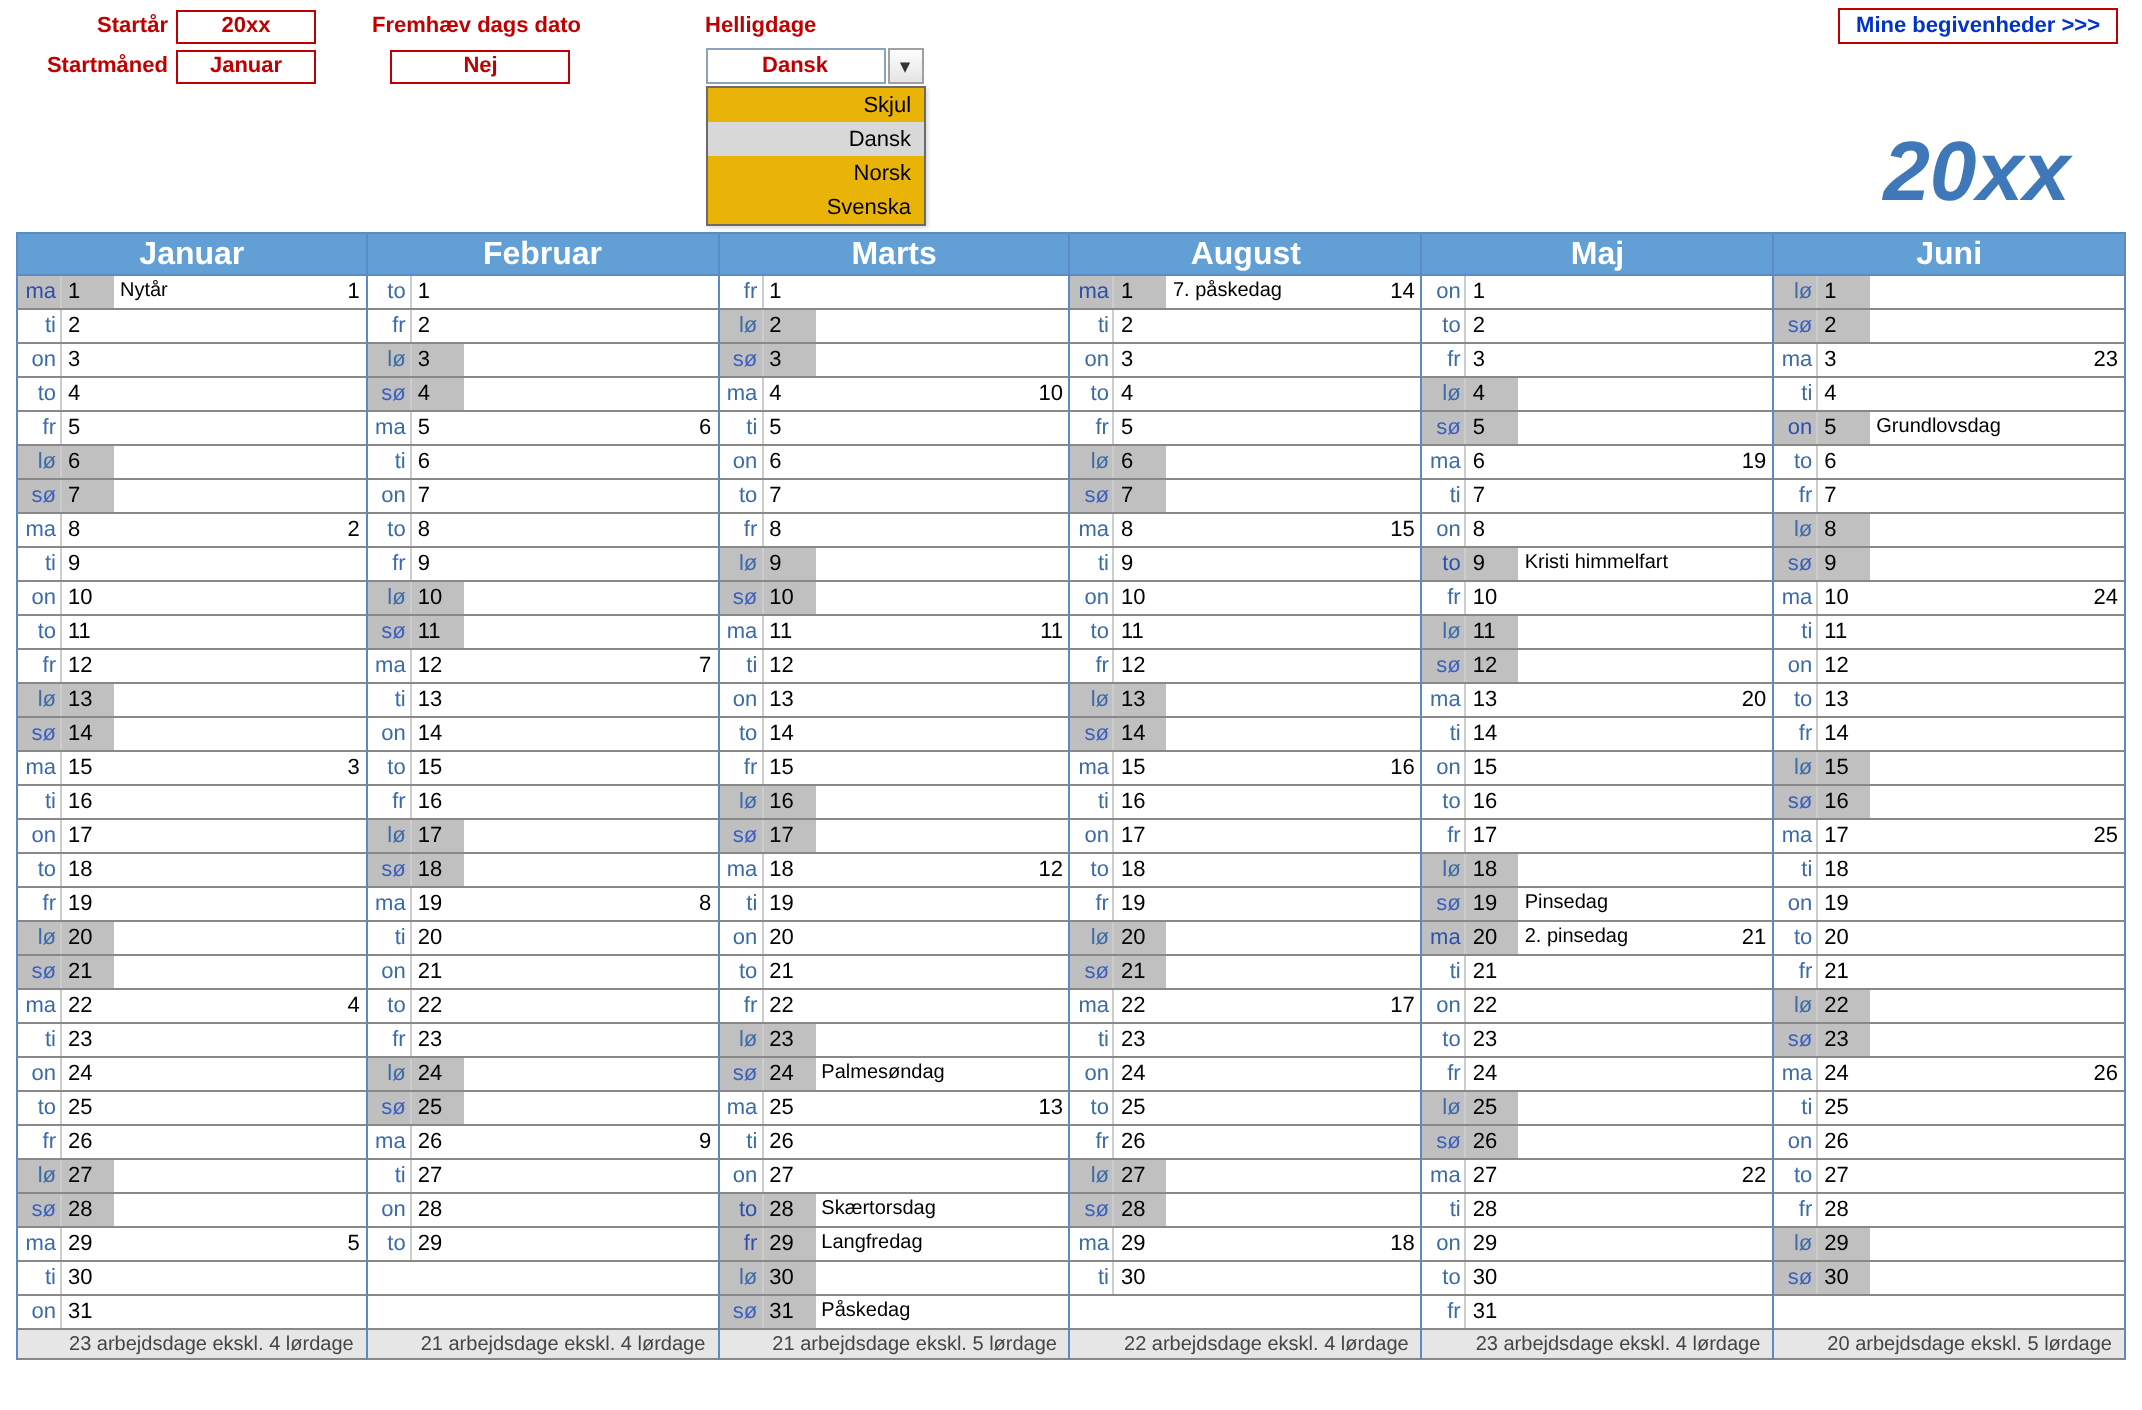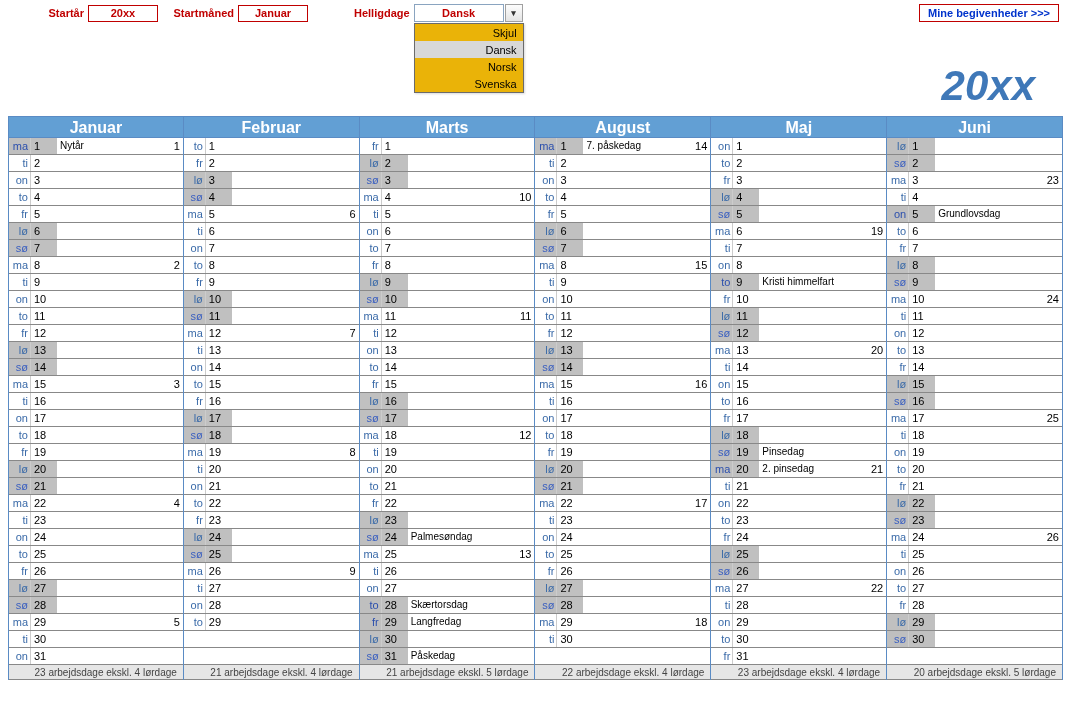--- a/index.html
+++ b/index.html
@@ -14,21 +14,22 @@
   }
   .top-controls {
     display: flex;
     width: 100%;
     margin-bottom: 2px;
     position: relative;
     height: 40px;
   }
   .ctl-block {
     display: flex;
-    margin-right: 16px;
+    flex-direction: column;
+    margin-right: 28px;
   }
   .ctl-row { display: flex; align-items: center; height: 18px; margin-bottom: 2px;}
   .ctl-label {
     color: #c00000;
     font-weight: bold;
     font-size: 11px;
     padding-right: 4px;
   }
   .ctl-label.w1 { width: 80px; text-align: right;}
   .ctl-value {
@@ -185,20 +186,28 @@
     <div class="ctl-row">
       <span class="ctl-label w1">Startår</span>
       <span class="ctl-value wYear">20xx</span>
     </div>
     <div class="ctl-row">
       <span class="ctl-label w1">Startmåned</span>
       <span class="ctl-value wMonth">Januar</span>
     </div>
   </div>
 
+  <div class="ctl-block">
+    <div class="ctl-row">
+      <span class="ctl-label">Fremhæv dags dato</span>
+    </div>
+    <div class="ctl-row" style="justify-content:center;">
+      <span class="ctl-value wNo">Nej</span>
+    </div>
+  </div>
 
   <div class="ctl-block" style="margin-left:30px;">
     <div class="ctl-row">
       <span class="ctl-label">Helligdage</span>
     </div>
     <div class="ctl-row">
       <div class="dropdown">
         <span>Dansk</span>
         <span class="dd-arrow">▾</span>
         <div class="dd-list">

